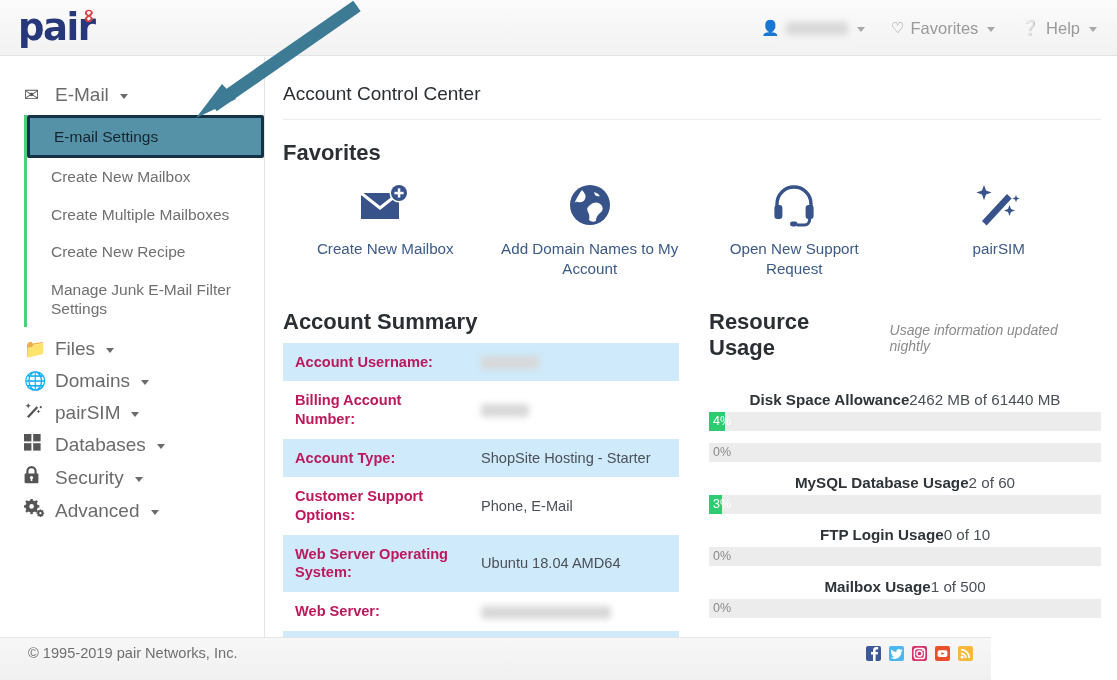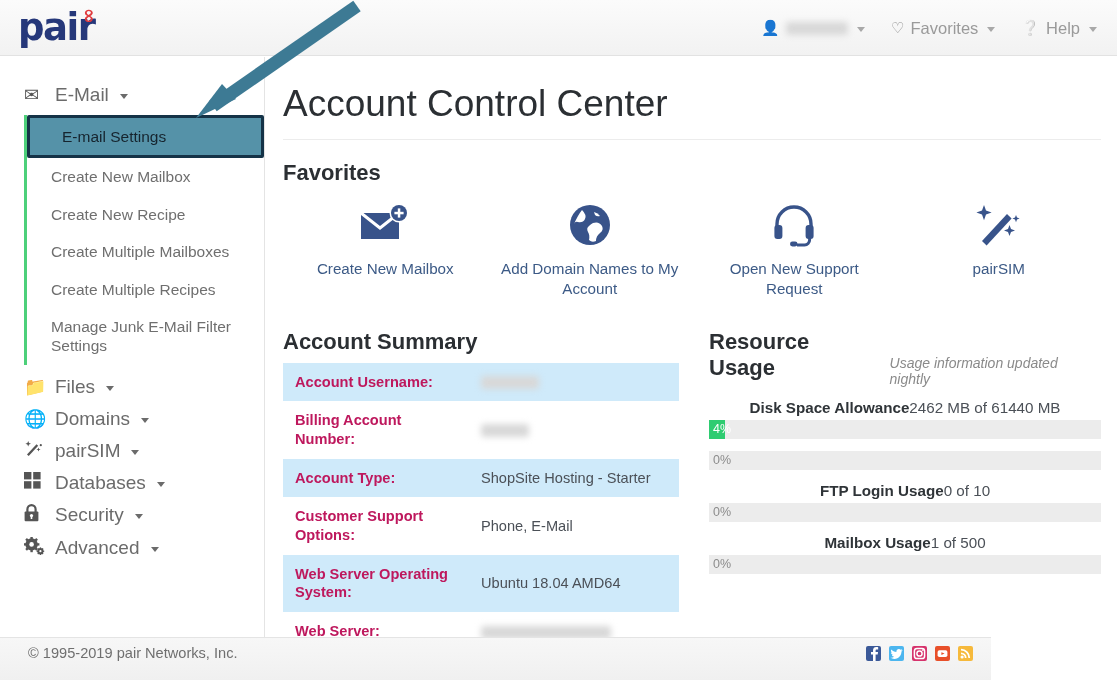--- a/index.html
+++ b/index.html
@@ -70,31 +70,31 @@
   .submenu {
     margin:4px 0 6px 24px; padding-left:14px;
     border-left:3px solid #4dd07a;
   }
   .sub-item {
     padding:9px 10px; color:#6f6f6f; font-size:15.5px; line-height:1.25;
     cursor:pointer;
   }
   .sub-item.active {
     background:#5592a8; color:#16242e; font-weight:normal;
-    border:3px solid #153347; margin-left:-14px; padding-left:32px;
+    border:3px solid #153347; margin-left:-14px; padding-left:24px;
     border-radius:2px;
   }
 
   
   .main {
     position:absolute; left:266px; top:57px; width:851px; height:580px;
     padding:26px 16px 0 17px;
   }
   h1.page-title {
-    font-size:37px; font-weight:normal; color:#2b2f33;
+    font-size:19px; font-weight:normal; color:#2b2f33;
     padding-bottom:14px; border-bottom:1px solid #ececec;
     margin-bottom:20px;
   }
   h2.sec {
     font-size:22px; font-weight:bold; color:#2b2f33; margin-bottom:6px;
   }
   .fav-row { display:flex; margin:12px 0 30px 0; }
   .fav {
     flex:1; text-align:center; cursor:pointer; padding:0 8px;
   }
@@ -111,21 +111,21 @@
   .sumtable { width:100%; border-collapse:collapse; margin-top:8px; }
   .sumtable tr.odd { background:#cfeafa; }
   .sumtable td {
     padding:10px 12px; font-size:14.6px; vertical-align:middle;
     line-height:1.28;
   }
   .sumtable td.k { width:186px; color:#be185d; font-weight:bold; }
   .sumtable td.v { color:#4b5057; }
 
   
-  .ru-head { display:flex; align-items:flex-end; gap:9px; margin-bottom:12px;}
+  .ru-head { display:flex; align-items:center; gap:9px; margin-bottom:24px;}
   .ru-head .note { font-size:14px; font-style:italic; color:#8a8a8a; }
   .ru-item { margin-bottom:12px; }
   .ru-row { display:flex; justify-content:center; align-items:baseline; }
   .ru-name { font-size:15.2px; font-weight:bold; color:#2f3438; }
   .ru-val  { font-size:15.2px; color:#4b5057; }
   .bar {
     position:relative; height:19px; background:#ececec; margin-top:4px;
     overflow:hidden;
   }
   .bar .fill {
@@ -193,27 +193,24 @@
     </div>
 
     <div class="submenu">
       <div class="sub-item active">
         <span>E-mail Settings</span>
       </div>
       <div class="sub-item">
         <span>Create New Mailbox</span>
       </div>
       <div class="sub-item">
+        <span>Create Multiple Mailboxes</span>
+      </div>
+      <div class="sub-item">
         <span>Create New Recipe</span>
-      </div>
-      <div class="sub-item">
-        <span>Create Multiple Mailboxes</span>
-      </div>
-      <div class="sub-item">
-        <span>Create Multiple Recipes</span>
       </div>
       <div class="sub-item">
         <span>Manage Junk E-Mail Filter Settings</span>
       </div>
     </div>
 
     <div class="nav-top">
       <span class="nicon">📁</span>
       <span>Files</span>
       <span class="caret"></span>
@@ -405,20 +402,30 @@
           </div>
         </div>
 
         <div class="ru-item">
           <div class="bar">
             <div class="fill" style="width:0%"></div>
             <span class="pct dark">0%</span>
           </div>
         </div>
 
+        <div class="ru-item">
+          <div class="ru-row">
+            <span class="ru-name">MySQL Database Usage</span>
+            <span class="ru-val">2 of 60</span>
+          </div>
+          <div class="bar">
+            <div class="fill" style="width:3.4%"></div>
+            <span class="pct">3%</span>
+          </div>
+        </div>
 
         <div class="ru-item">
           <div class="ru-row">
             <span class="ru-name">FTP Login Usage</span>
             <span class="ru-val">0 of 10</span>
           </div>
           <div class="bar">
             <div class="fill" style="width:0%"></div>
             <span class="pct dark">0%</span>
           </div>

